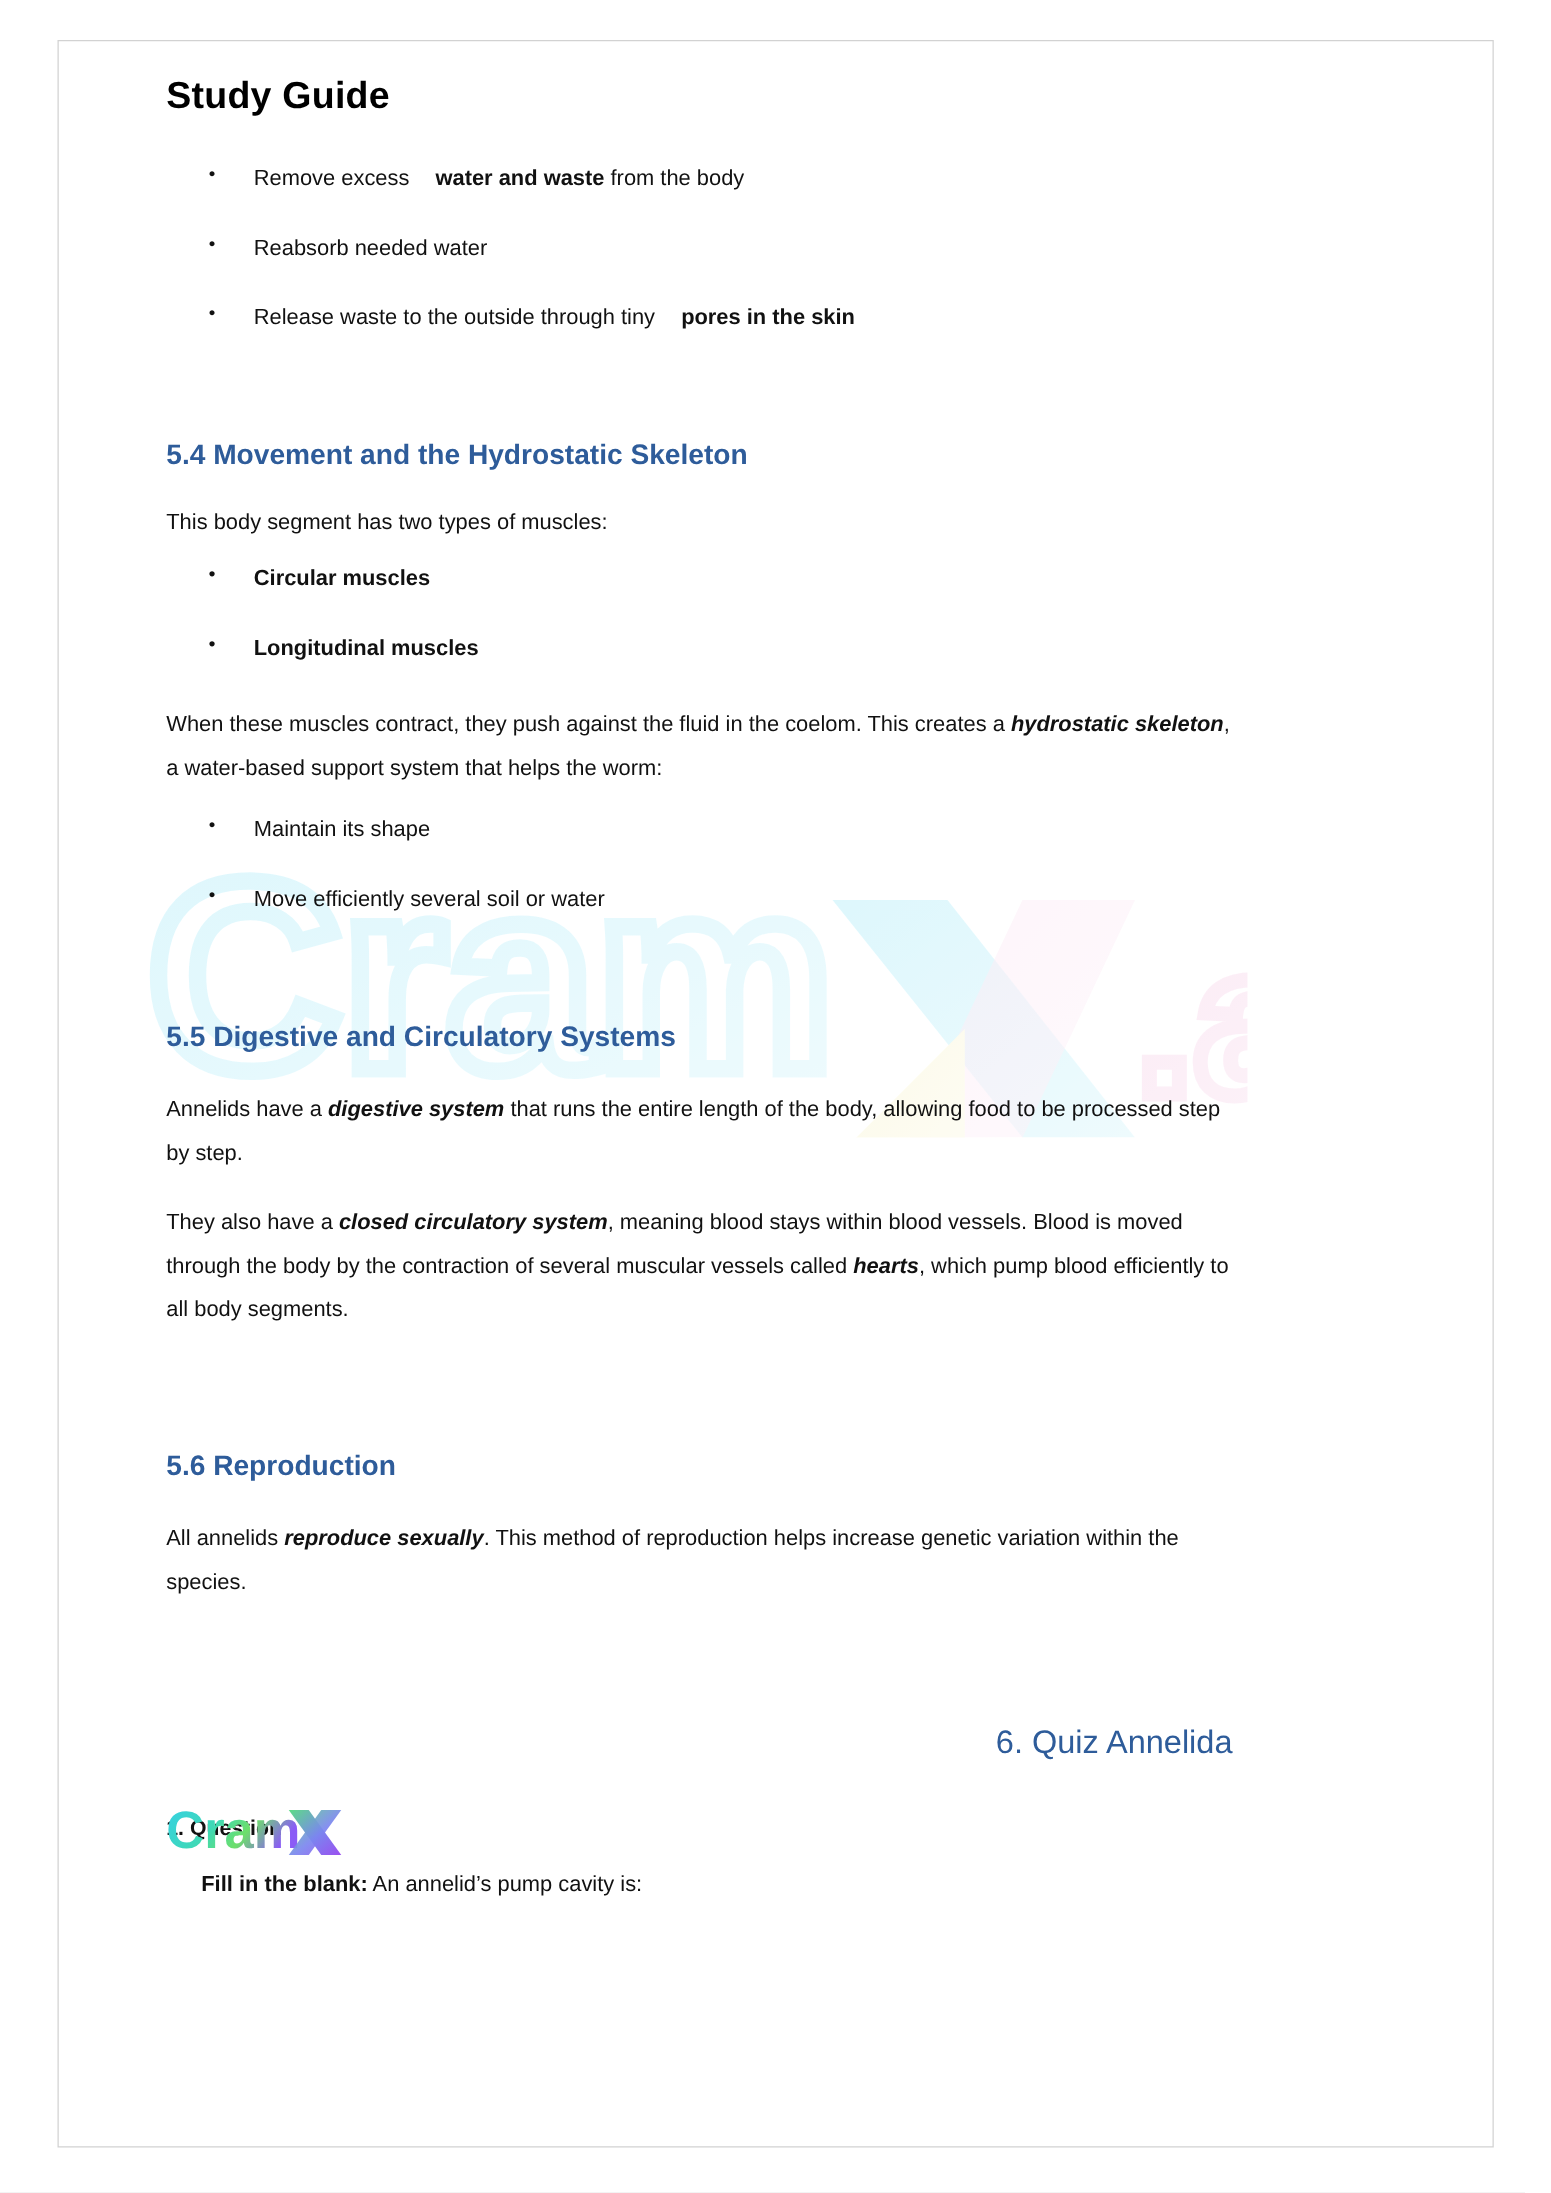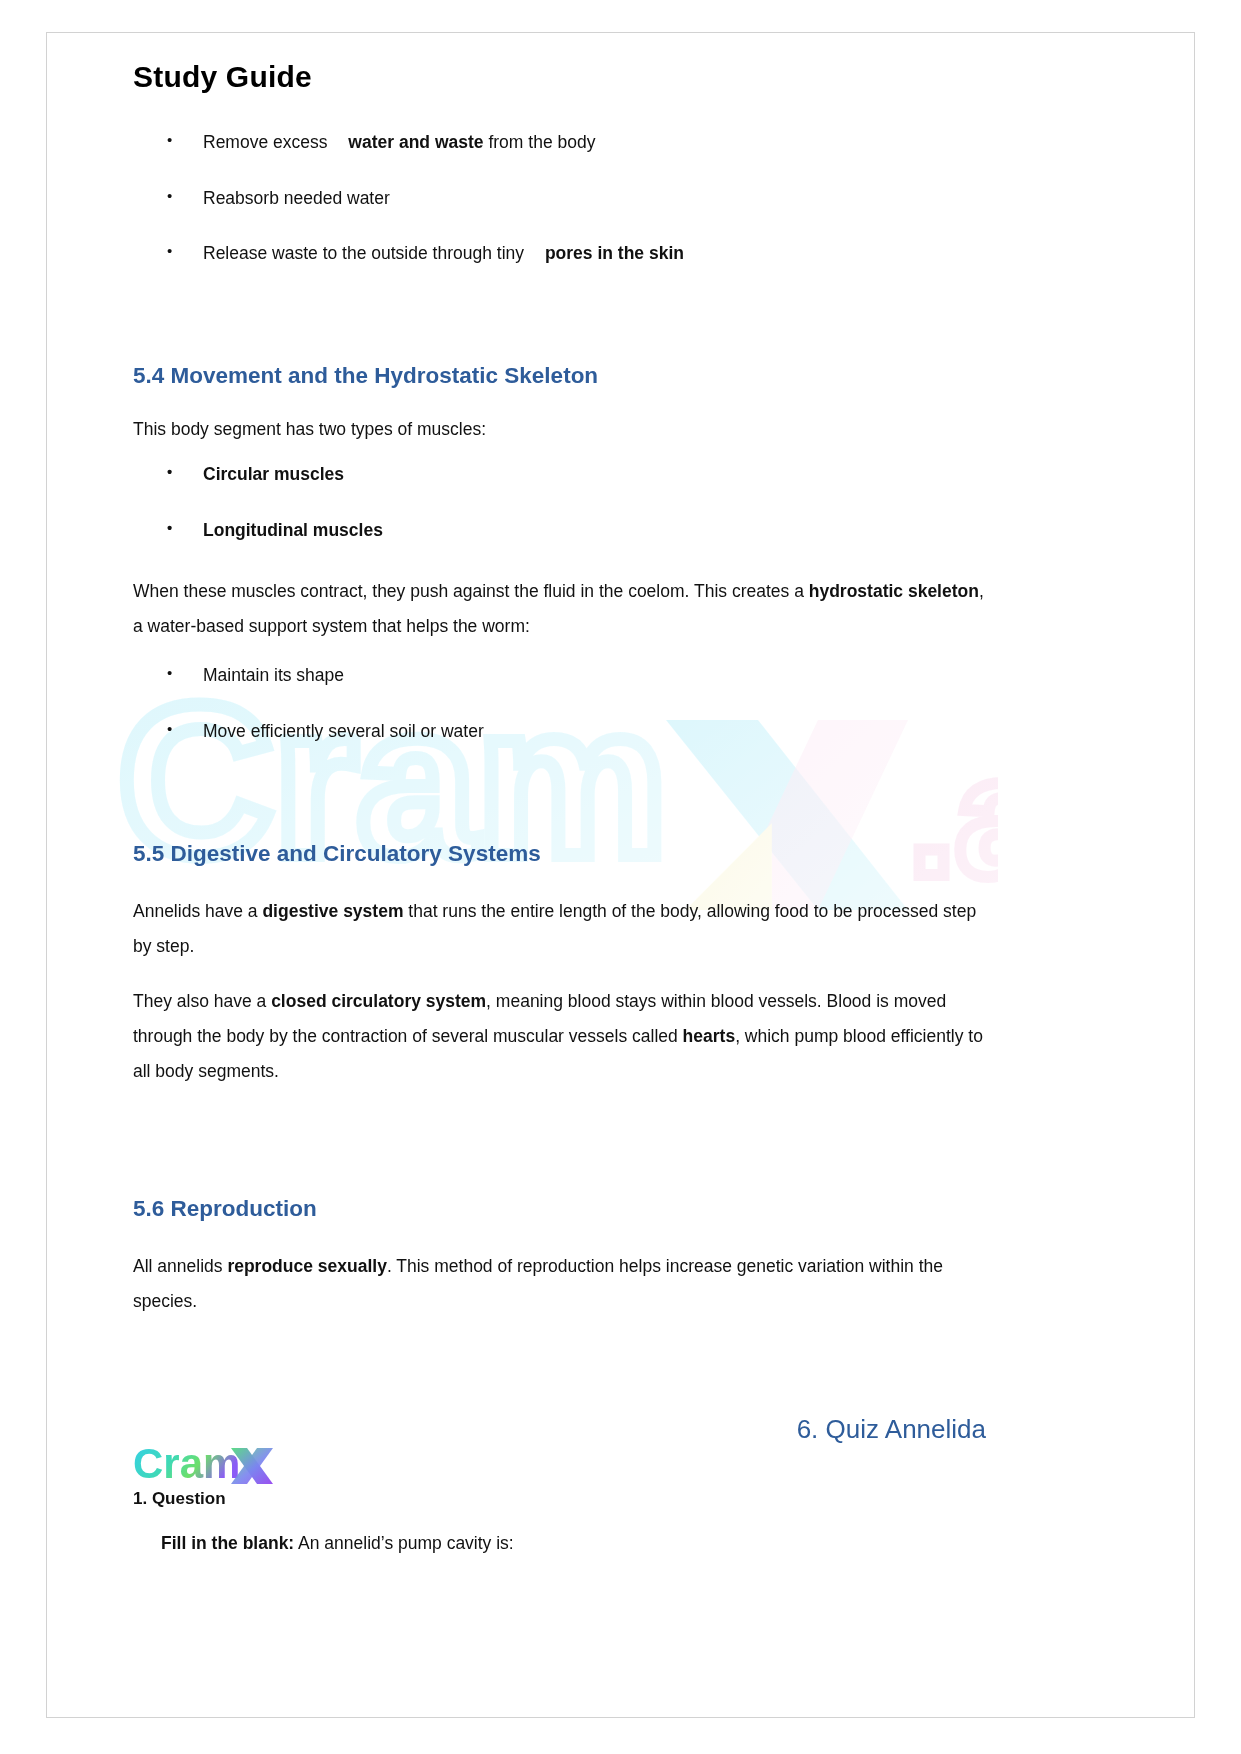--- a/index.html
+++ b/index.html
@@ -66,21 +66,21 @@
 
   
   .para {
     font-size: 17.5px;
     line-height: 2.0;
     color: #111111;
     margin: 0 0 20px 0;
     position: relative;
     z-index: 2;
   }
-  .para b { font-weight: bold; }
+  .para b { font-weight: bold; font-style: italic; }
 
   .tight { line-height: 1.55; }
 
   ul.bullets {
     list-style: none;
     margin: 0 0 6px 0;
     padding: 0;
     position: relative;
     z-index: 2;
   }
@@ -102,21 +102,21 @@
   }
   ul.bullets li b { font-weight: bold; margin-left: 16px; }
 
   ul.bullets.bold-items li { font-weight: bold; }
 
   
   h2.sec {
     font-size: 22.5px;
     font-weight: bold;
     color: #2e5c9a;
-    margin: 12px 0 26px 0;
+    margin: 0 0 26px 0;
     line-height: 1.25;
     position: relative;
     z-index: 2;
   }
   h1.major {
     font-size: 26px;
     font-weight: normal;
     color: #2e5c9a;
     margin: 0 0 44px 0;
     line-height: 1.25;

